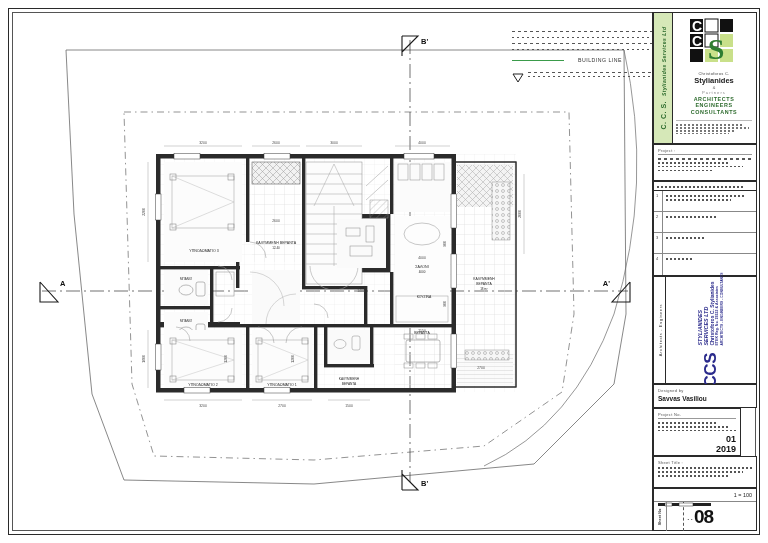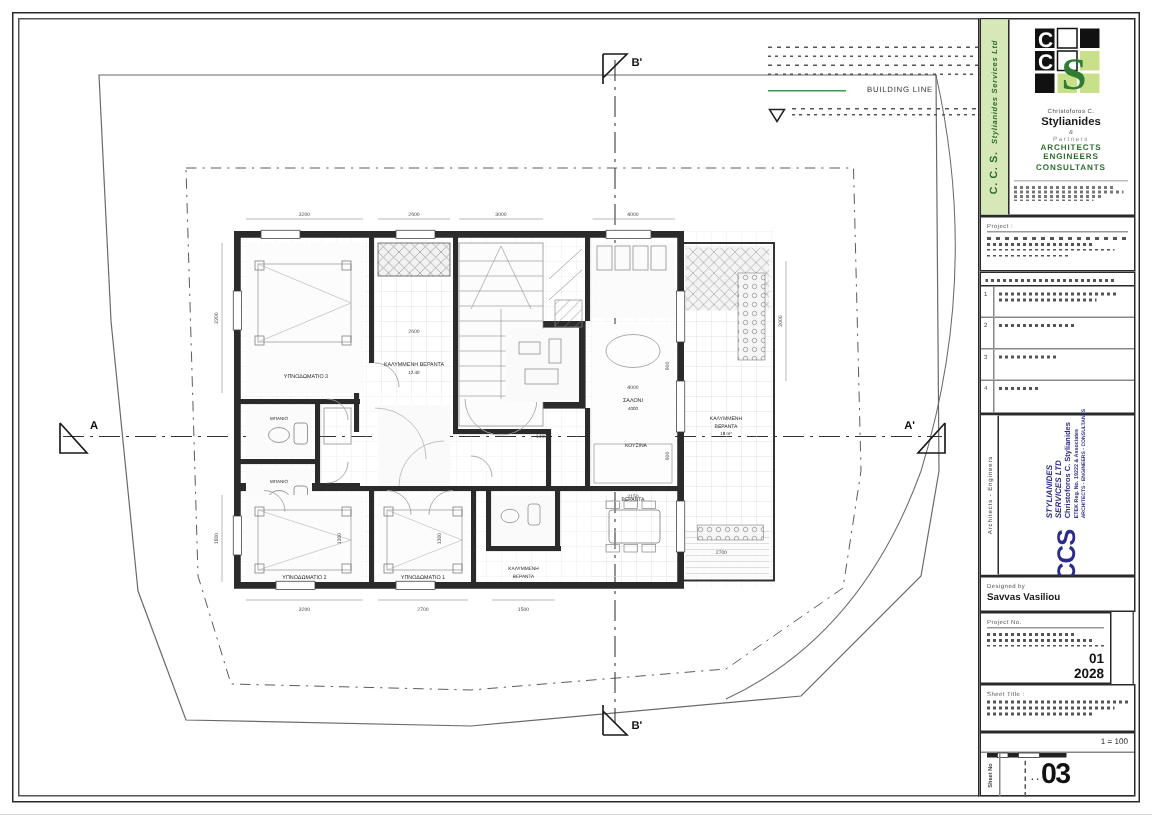--- a/index.html
+++ b/index.html
@@ -561,21 +561,21 @@
     </div>
 
     <div class="tb-cell cell-pno">
       <div class="tb-lbl">Project No.</div>
       <div class="tb-underline"></div>
       <div class="fake-line s fl75"></div>
       <div class="fake-line s fl90"></div>
       <div class="fake-line s fl100"></div>
       <div class="pno-right">
         <div class="pno-num">01</div>
-        <div class="pno-num">2028</div>
+        <div class="pno-num">2019</div>
       </div>
     </div>
 
     <div class="tb-cell cell-stitle">
       <div class="tb-lbl">Sheet  Title :</div>
       <div class="fake-line s fl100"></div>
       <div class="fake-line s fl90"></div>
       <div class="fake-line s fl75"></div>
     </div>
 
@@ -592,19 +592,19 @@
         </div>
         <div class="scale-val">1 = 100</div>
       </div>
       <div class="sheet-row">
         <div class="sheet-side">
           <span>Sheet No</span>
         </div>
         <div class="sheet-mid"></div>
         <div class="sheet-no">
           <span class="pre">..</span>
-          <span class="num">03</span>
+          <span class="num">08</span>
         </div>
       </div>
     </div>
 
   </div>
 </div>
 
 </body></html>

